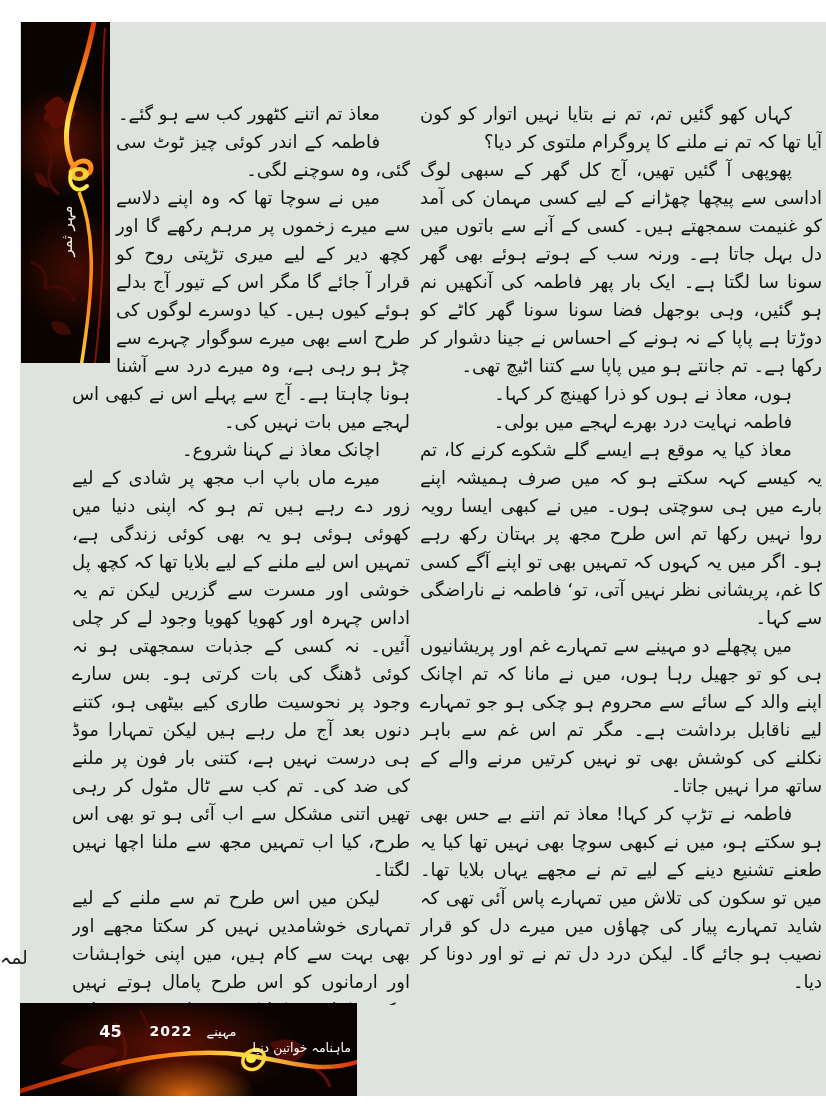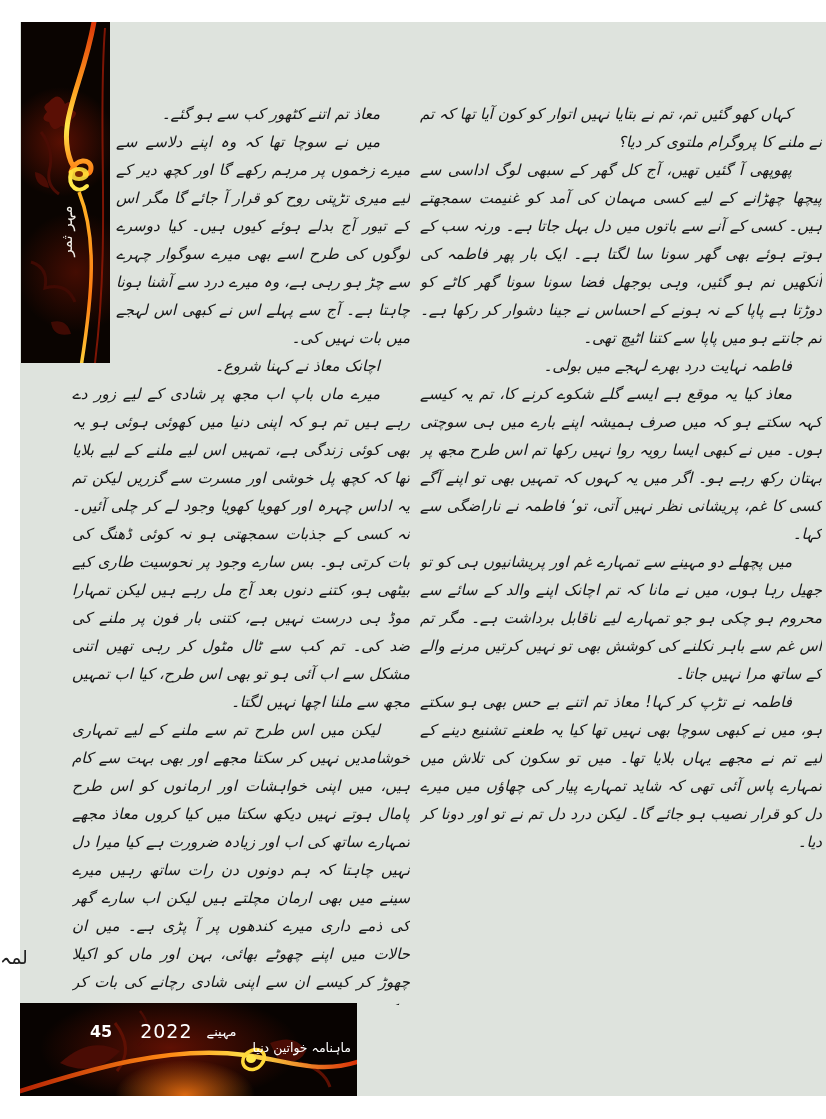--- a/index.html
+++ b/index.html
@@ -17,41 +17,41 @@
     background:#0a0401;overflow:hidden;
   }
   .vertical-title{
     position:absolute;left:-12px;top:198px;width:120px;height:22px;
     color:#f2efe8;font-size:15px;text-align:center;
     transform:rotate(-90deg);direction:rtl;letter-spacing:1px;
   }
   
   .col{
     position:absolute;top:100px;direction:rtl;text-align:justify;
-    color:#151515;font-size:15px;line-height:28px;overflow:hidden;font-style:italic;
+    color:#151515;font-size:18px;line-height:28px;overflow:hidden;
   }
   .col-right{left:420px;width:402px;height:905px;}
   .col-left{left:72px;width:338px;height:905px;}
   .col p{margin:0;text-indent:30px;}
   .float-spacer{float:left;width:44px;height:270px;}
   .margin-fragment{
     position:absolute;left:0;top:946px;font-size:19px;color:#222;direction:rtl;
   }
   
   .footer-strip{
     position:absolute;left:20px;top:1003px;width:337px;height:93px;
     background:#080301;overflow:hidden;
   }
   .footer-row{
     position:absolute;top:4px;right:6px;left:6px;direction:rtl;
     display:flex;align-items:center;color:#ffffff;z-index:2;
   }
   .footer-name{font-size:12.5px;margin-left:16px;margin-top:33px;}
   .footer-month{font-size:13px;margin-left:14px;}
-  .footer-year{font-size:19px;font-weight:normal;margin-left:28px;letter-spacing:1px;}
+  .footer-year{font-size:14px;font-weight:bold;margin-left:28px;letter-spacing:1px;}
   .footer-page{font-size:16px;font-weight:bold;margin-left:30px;}
   svg{display:block;}
 </style>
 </head>
 <body>
 
 <div class="page-bg"></div>
 
 <div class="sidebar-panel">
   <svg width="89" height="341" viewBox="0 0 89 341">
@@ -88,30 +88,32 @@
     <path d="M84,6 C76,110 90,210 74,341" stroke="#8a1705" stroke-width="2" fill="none" opacity="0.9"></path>
     <ellipse cx="58" cy="152" rx="10" ry="7" fill="#ffdf3a" opacity="0.9"></ellipse>
     <ellipse cx="58" cy="152" rx="4" ry="3" fill="#7a2a00"></ellipse>
   </svg>
   <span class="vertical-title">مہر ثمر</span>
 </div>
 
 <div class="col col-right">
   <p>کہاں کھو گئیں تم، تم نے بتایا نہیں اتوار کو کون آیا تھا کہ تم نے ملنے کا پروگرام ملتوی کر دیا؟</p>
   <p>پھوپھی آ گئیں تھیں، آج کل گھر کے سبھی لوگ اداسی سے پیچھا چھڑانے کے لیے کسی مہمان کی آمد کو غنیمت سمجھتے ہیں۔ کسی کے آنے سے باتوں میں دل بہل جاتا ہے۔ ورنہ سب کے ہوتے ہوئے بھی گھر سونا سا لگتا ہے۔ ایک بار پھر فاطمہ کی آنکھیں نم ہو گئیں، وہی بوجھل فضا سونا سونا گھر کاٹے کو دوڑتا ہے پاپا کے نہ ہونے کے احساس نے جینا دشوار کر رکھا ہے۔ تم جانتے ہو میں پاپا سے کتنا اٹیچ تھی۔</p>
+  <p>ہوں، معاذ نے ہوں کو ذرا کھینچ کر کہا۔</p>
   <p>فاطمہ نہایت درد بھرے لہجے میں بولی۔</p>
   <p>معاذ کیا یہ موقع ہے ایسے گلے شکوے کرنے کا، تم یہ کیسے کہہ سکتے ہو کہ میں صرف ہمیشہ اپنے بارے میں ہی سوچتی ہوں۔ میں نے کبھی ایسا رویہ روا نہیں رکھا تم اس طرح مجھ پر بہتان رکھ رہے ہو۔ اگر میں یہ کہوں کہ تمہیں بھی تو اپنے آگے کسی کا غم، پریشانی نظر نہیں آتی، تو‘ فاطمہ نے ناراضگی سے کہا۔</p>
   <p>میں پچھلے دو مہینے سے تمہارے غم اور پریشانیوں ہی کو تو جھیل رہا ہوں، میں نے مانا کہ تم اچانک اپنے والد کے سائے سے محروم ہو چکی ہو جو تمہارے لیے ناقابل برداشت ہے۔ مگر تم اس غم سے باہر نکلنے کی کوشش بھی تو نہیں کرتیں مرنے والے کے ساتھ مرا نہیں جاتا۔</p>
   <p>فاطمہ نے تڑپ کر کہا! معاذ تم اتنے بے حس بھی ہو سکتے ہو، میں نے کبھی سوچا بھی نہیں تھا کیا یہ طعنے تشنیع دینے کے لیے تم نے مجھے یہاں بلایا تھا۔ میں تو سکون کی تلاش میں تمہارے پاس آئی تھی کہ شاید تمہارے پیار کی چھاؤں میں میرے دل کو قرار نصیب ہو جائے گا۔ لیکن درد دل تم نے تو اور دونا کر دیا۔</p>
 
 </div>
 
 <div class="col col-left">
   <div class="float-spacer"></div>
   <p>معاذ تم اتنے کٹھور کب سے ہو گئے۔</p>
+  <p>فاطمہ کے اندر کوئی چیز ٹوٹ سی گئی، وہ سوچنے لگی۔</p>
   <p>میں نے سوچا تھا کہ وہ اپنے دلاسے سے میرے زخموں پر مرہم رکھے گا اور کچھ دیر کے لیے میری تڑپتی روح کو قرار آ جائے گا مگر اس کے تیور آج بدلے ہوئے کیوں ہیں۔ کیا دوسرے لوگوں کی طرح اسے بھی میرے سوگوار چہرے سے چڑ ہو رہی ہے، وہ میرے درد سے آشنا ہونا چاہتا ہے۔ آج سے پہلے اس نے کبھی اس لہجے میں بات نہیں کی۔</p>
   <p>اچانک معاذ نے کہنا شروع۔</p>
   <p>میرے ماں باپ اب مجھ پر شادی کے لیے زور دے رہے ہیں تم ہو کہ اپنی دنیا میں کھوئی ہوئی ہو یہ بھی کوئی زندگی ہے، تمہیں اس لیے ملنے کے لیے بلایا تھا کہ کچھ پل خوشی اور مسرت سے گزریں لیکن تم یہ اداس چہرہ اور کھویا کھویا وجود لے کر چلی آئیں۔ نہ کسی کے جذبات سمجھتی ہو نہ کوئی ڈھنگ کی بات کرتی ہو۔ بس سارے وجود پر نحوسیت طاری کیے بیٹھی ہو، کتنے دنوں بعد آج مل رہے ہیں لیکن تمہارا موڈ ہی درست نہیں ہے، کتنی بار فون پر ملنے کی ضد کی۔ تم کب سے ٹال مٹول کر رہی تھیں اتنی مشکل سے اب آئی ہو تو بھی اس طرح، کیا اب تمہیں مجھ سے ملنا اچھا نہیں لگتا۔</p>
   <p>لیکن میں اس طرح تم سے ملنے کے لیے تمہاری خوشامدیں نہیں کر سکتا مجھے اور بھی بہت سے کام ہیں، میں اپنی خواہشات اور ارمانوں کو اس طرح پامال ہوتے نہیں دیکھ سکتا میں کیا کروں معاذ مجھے تمہارے ساتھ کی اب اور زیادہ ضرورت ہے کیا میرا دل نہیں چاہتا کہ ہم دونوں دن رات ساتھ رہیں میرے سینے میں بھی ارمان مچلتے ہیں لیکن اب سارے گھر کی ذمے داری میرے کندھوں پر آ پڑی ہے۔ میں ان حالات میں اپنے چھوٹے بھائی، بہن اور ماں کو اکیلا چھوڑ کر کیسے ان سے اپنی شادی رچانے کی بات کر سکتی ہوں، اب ان کی کفالت کی ذمے داری مجھ پر ہے۔ میں ابھی شادی کے بارے میں فیصلہ کرنے کی حالت میں نہیں ہوں، مجھے وقت درکار ہے۔ میں ابھی اپنی ماں سے اپنی شادی رچانے کی بات نہیں کر سکتی۔</p>
 
 </div>
 
 <span class="margin-fragment">لمہ</span>
 
 <div class="footer-strip">

